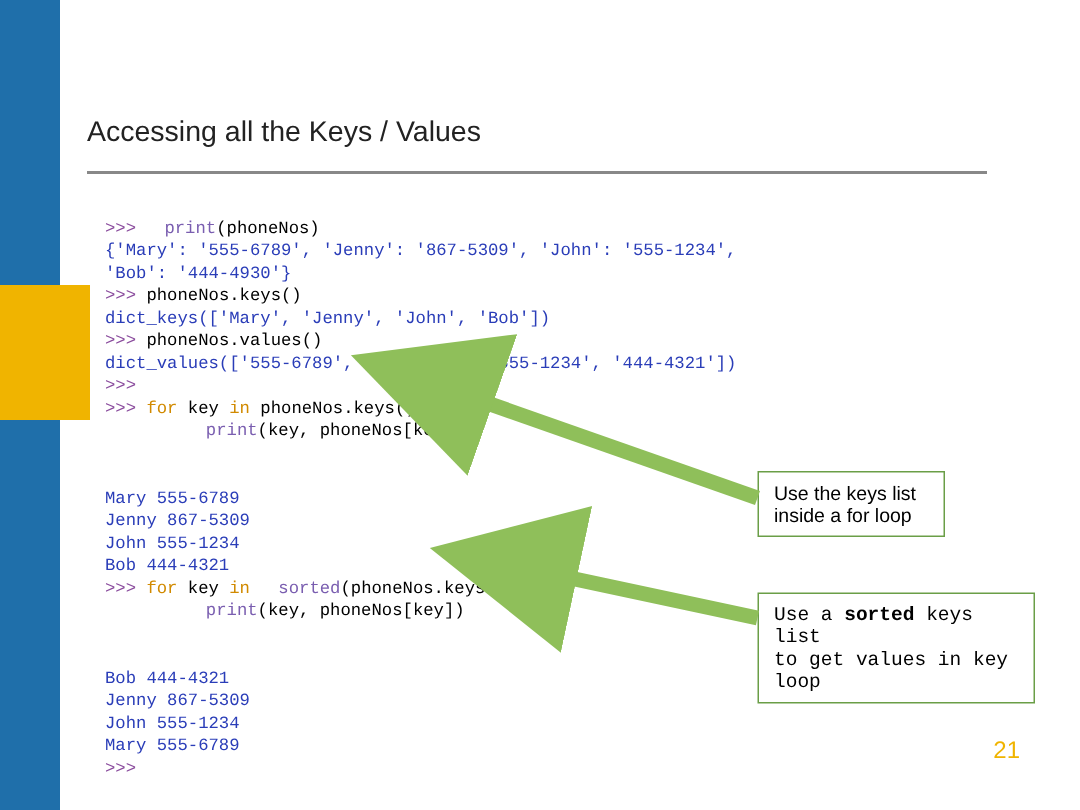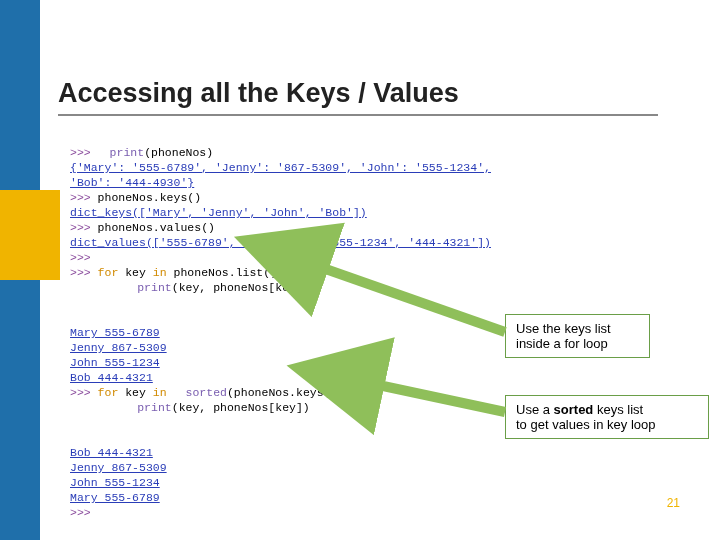--- a/index.html
+++ b/index.html
@@ -24,22 +24,22 @@
     left: 0;
     top: 190px;
     width: 60px;
     height: 90px;
     background: #f0b400;
   }
   .title {
     position: absolute;
     left: 58px;
     top: 78px;
-    font-size: 27px;
-    font-weight: bold;
+    font-size: 19px;
+    font-weight: normal;
     font-family: Arial, sans-serif;
     color: #222;
   }
   .title-underline {
     position: absolute;
     left: 58px;
     top: 114px;
     width: 600px;
     height: 2px;
     background: #888;
@@ -50,41 +50,41 @@
     top: 130px;
     width: 500px;
     font-family: "Courier New", monospace;
     font-size: 11.5px;
     line-height: 15px;
     white-space: pre;
   }
   .prompt { color: #8b4d9e; }
   .kw { color: #d18a00; margin-top: 12px; }
   .fn { color: #7a5eb0; margin-left: 12px; }
-  .output { color: #2a3db8; text-decoration: underline; }
+  .output { color: #2a3db8; }
   .callout {
     position: absolute;
     background: #fff;
     border: 1.5px solid #6a9e47;
     padding: 6px 10px;
     font-size: 13px;
     font-family: Arial, sans-serif;
     color: #000;
   }
-  .callout1 { left: 505px; top: 314px; width: 145px; }
-  .callout2 { left: 505px; top: 395px; width: 204px; }
+  .callout1 { left: 505px; top: 314px; width: 125px; }
+  .callout2 { left: 505px; top: 395px; width: 185px; font-family: Liberation Mono, monospace; }
   .arrow-svg {
     position: absolute;
     pointer-events: none;
   }
   .page-num {
     position: absolute;
     right: 40px;
     bottom: 30px;
-    font-size: 12px;
+    font-size: 16px;
     color: #f0b400;
   }
 </style>
 </head>
 <body>
 
 <div class="sidebar-blue"></div>
 <div class="sidebar-yellow"></div>
 
 <div class="title">Accessing all the Keys / Values</div>
@@ -92,21 +92,21 @@
 
 <div class="code-area">
 <span class="prompt">&gt;&gt;&gt; </span><span class="fn">print</span><span>(phoneNos)</span>
 <span class="output">{'Mary': '555-6789', 'Jenny': '867-5309', 'John': '555-1234',</span>
 <span class="output">'Bob': '444-4930'}</span>
 <span class="prompt">&gt;&gt;&gt; </span><span>phoneNos.keys()</span>
 <span class="output">dict_keys(['Mary', 'Jenny', 'John', 'Bob'])</span>
 <span class="prompt">&gt;&gt;&gt; </span><span>phoneNos.values()</span>
 <span class="output">dict_values(['555-6789', '867-5309', '555-1234', '444-4321'])</span>
 <span class="prompt">&gt;&gt;&gt; </span>
-<span class="prompt">&gt;&gt;&gt; </span><span class="kw">for </span><span>key </span><span class="kw">in </span><span>phoneNos.list():</span>
+<span class="prompt">&gt;&gt;&gt; </span><span class="kw">for </span><span>key </span><span class="kw">in </span><span>phoneNos.keys():</span>
 <span>        </span><span class="fn">print</span><span>(key, phoneNos[key])</span>
 <span></span>
 <span></span>
 <span class="output">Mary 555-6789</span>
 <span class="output">Jenny 867-5309</span>
 <span class="output">John 555-1234</span>
 <span class="output">Bob 444-4321</span>
 <span class="prompt">&gt;&gt;&gt; </span><span class="kw">for </span><span>key </span><span class="kw">in </span><span class="fn">sorted</span><span>(phoneNos.keys()):</span>
 <span>        </span><span class="fn">print</span><span>(key, phoneNos[key])</span>
 <span></span>

